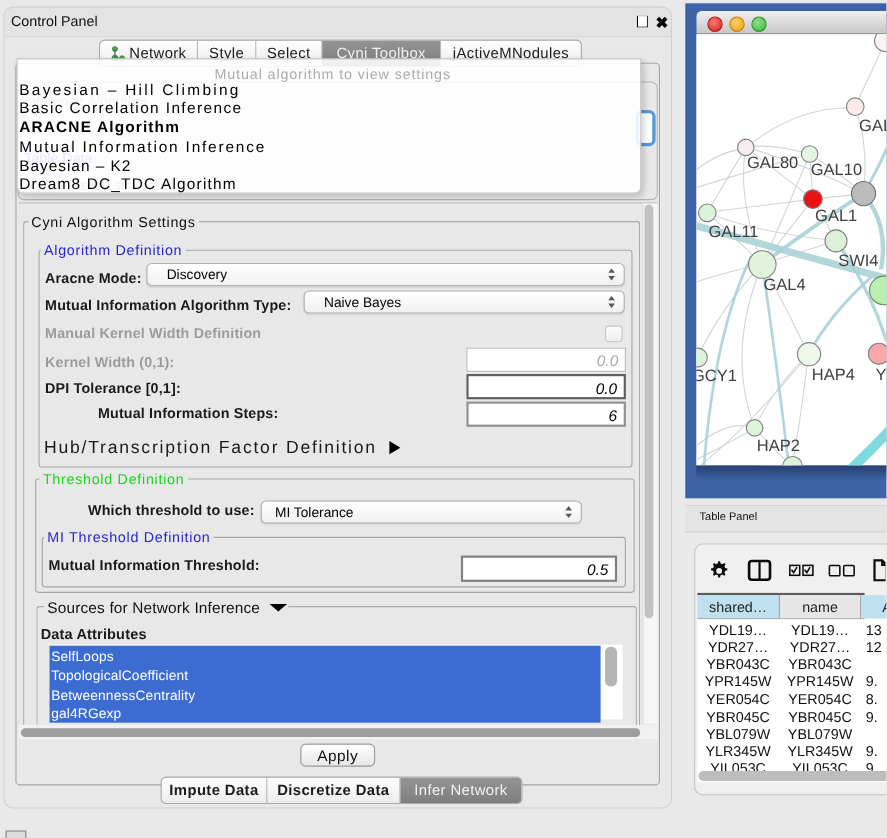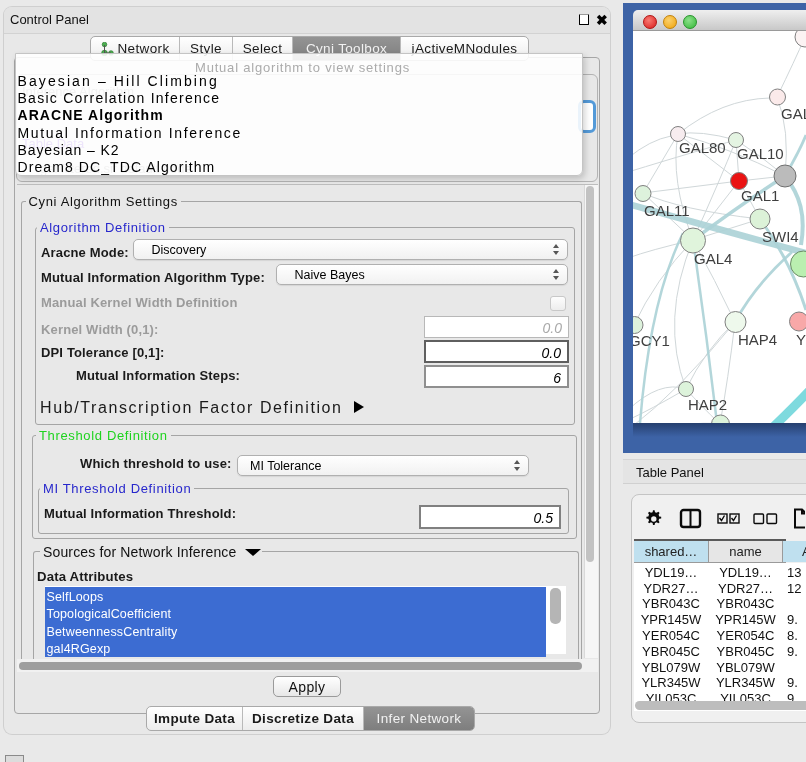--- a/index.html
+++ b/index.html
@@ -52,21 +52,21 @@
 .li{position:absolute;left:3px;color:#fff;font-size:12.5px;letter-spacing:0.15px;white-space:nowrap;}
 #lthumb{left:550px;top:588px;width:11px;height:36px;background:#b5b5b5;border-radius:5px;}
 
 #apply{left:273px;top:676px;width:66px;height:19px;border:1px solid #9a9a9a;border-radius:5px;background:linear-gradient(#ffffff,#e7e7e7);font-size:14px;letter-spacing:0.4px;color:#111;display:flex;align-items:center;justify-content:center;}
 
 #blueframe{left:623px;top:3px;width:183px;height:450px;background:#3d63a6;}
 #mactitle{left:633px;top:10px;width:173px;height:21px;background:linear-gradient(#efefef,#c8c8c8);border-bottom:1px solid #9a9a9a;box-sizing:border-box;border-radius:5px 0 0 0;}
 .tl{position:absolute;top:15px;width:12px;height:12px;border-radius:50%;}
 #netarea{left:633px;top:31px;width:173px;height:392px;background:#fff;}
 #tpbar{left:623px;top:459px;width:183px;height:25px;background:#e4e4e4;border-top:1px solid #d5d5d5;border-bottom:1px solid #d0d0d0;box-sizing:border-box;}
-#tptext{left:636px;top:465px;font-size:13px;color:#111;}
+#tptext{left:636px;top:465px;font-size:10px;color:#111;}
 #tpanel{left:631px;top:494px;width:185px;height:229px;background:#f0f0f0;border:1px solid #c4c4c4;border-radius:8px 0 0 8px;box-sizing:border-box;}
 
 #thead{left:634px;top:539px;width:152px;height:24px;border-top:2px solid #5a5a5a;border-bottom:1px solid #9a9a9a;box-sizing:border-box;}
 .hc{position:absolute;top:0;height:21px;display:flex;align-items:center;justify-content:center;font-size:13px;color:#222;}
 #tbody{left:634px;top:563px;width:172px;height:148px;background:#fff;overflow:hidden;}
 .tr{position:absolute;width:100%;height:15px;font-size:13px;color:#111;}
 .c1{position:absolute;left:0;width:74px;text-align:center;}
 .c2{position:absolute;left:74px;width:75px;text-align:center;}
 .c3{position:absolute;left:149px;width:30px;text-align:left;padding-left:4px;}
 #tscroll{left:635px;top:701px;width:171px;height:9px;background:#bdbdbd;border-radius:5px 0 0 5px;}
@@ -117,21 +117,21 @@
 <div class="abs lbl dis" style="left:41px;top:295px;">Manual Kernel Width Definition</div>
 <div class="abs" style="left:550px;top:296px;width:14px;height:13px;border:1px solid #c8c8c8;border-radius:3px;background:linear-gradient(#fdfdfd,#ededed);"></div>
 <div class="abs lbl dis" style="left:41px;top:322px;">Kernel Width (0,1):</div>
 <div class="abs inp" style="left:424px;top:316px;width:145px;height:22px;border:1px solid #b8b8b8;">
     <span style="color:#a9a9a9;">0.0</span>
   </div>
 <div class="abs lbl" style="left:41px;top:345px;">DPI Tolerance [0,1]:</div>
 <div class="abs inp" style="left:424px;top:340px;width:145px;height:23px;border:2px solid #5f5f5f;">
     <span>0.0</span>
   </div>
-<div class="abs lbl" style="left:28px;top:368px;padding-left:48px;">Mutual Information Steps:</div>
+<div class="abs lbl" style="left:41px;top:368px;padding-left:48px;">Mutual Information Steps:</div>
 <div class="abs inp" style="left:424px;top:365px;width:145px;height:23px;border:2px solid #8f8f8f;">
     <span>6</span>
   </div>
 <div class="abs" style="left:40px;top:399px;font-size:16px;letter-spacing:1.6px;color:#1a1a1a;">Hub/Transcription Factor Definition</div>
 <div class="abs" style="left:354px;top:401px;width:0;height:0;border-top:6.8px solid transparent;border-bottom:6.8px solid transparent;border-left:10px solid #000;"></div>
 
 <div class="abs grp" style="left:32px;top:435px;width:543px;height:102px;">
   <span class="grptitle" style="color:#1ed31e;left:3px;">Threshold Definition</span>
 </div>
 <div class="abs lbl" style="left:80px;top:456px;">Which threshold to use:</div>

